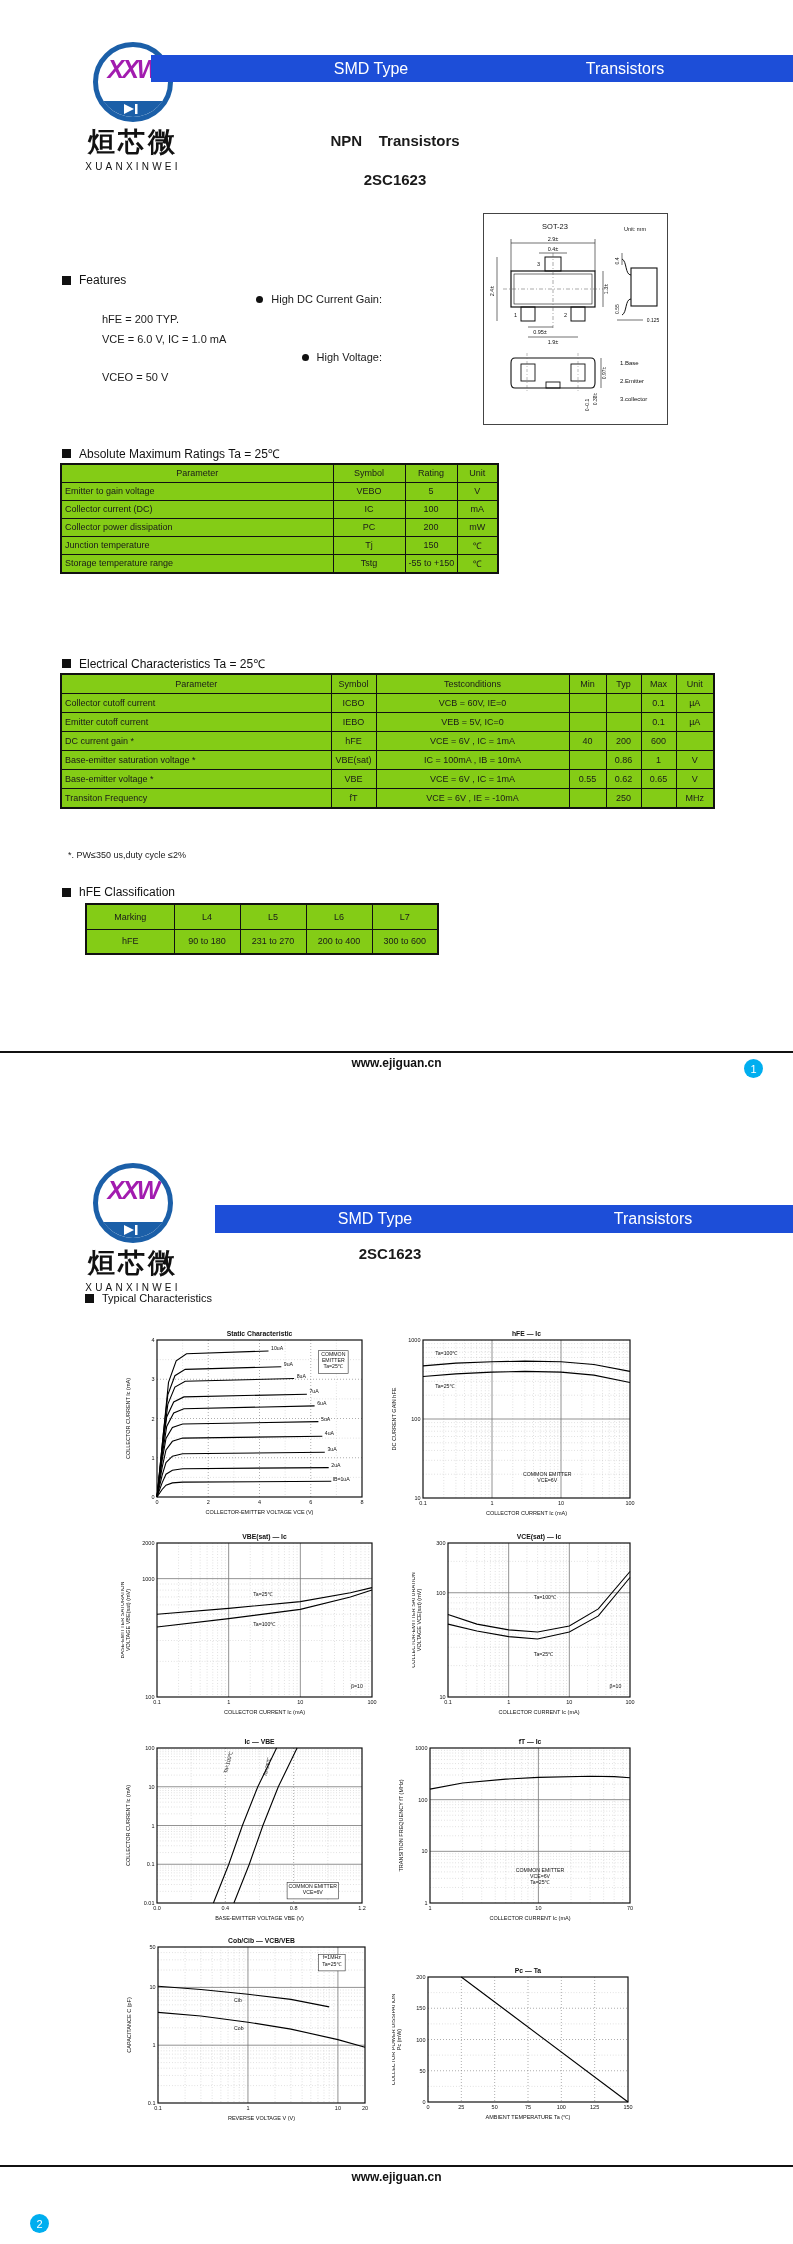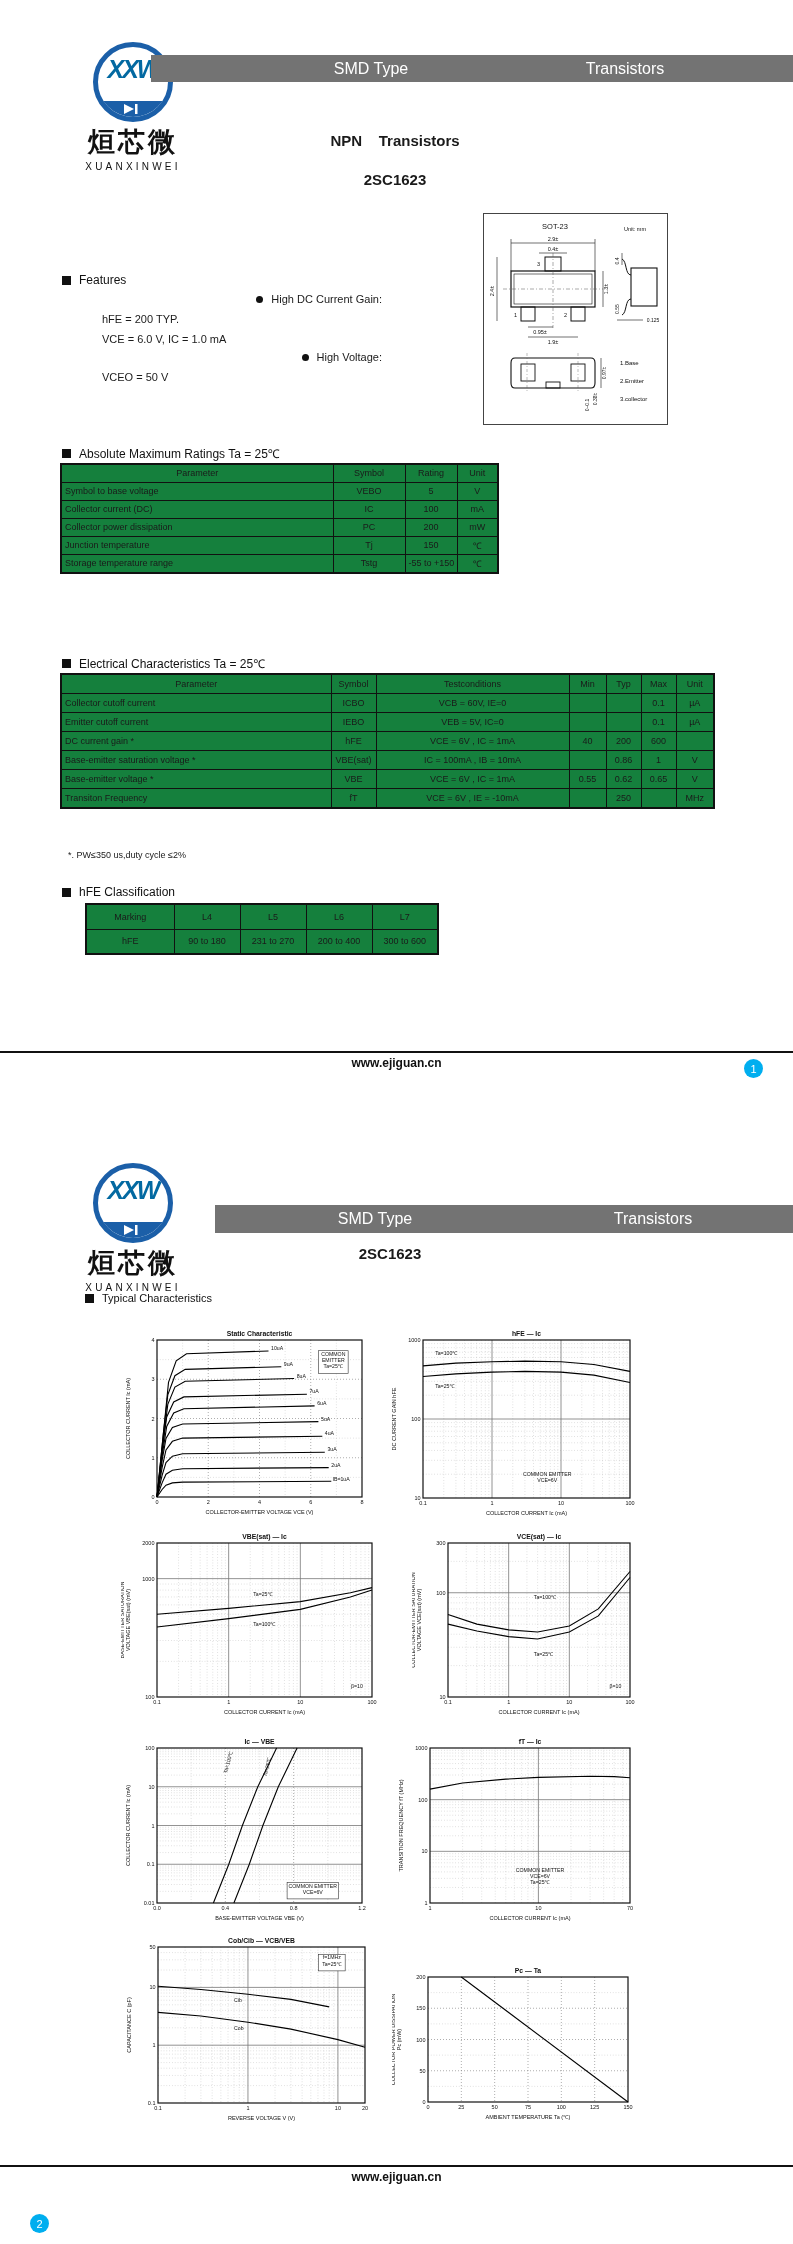--- a/index.html
+++ b/index.html
@@ -3,37 +3,37 @@
 <meta charset="utf-8">
 <style>
   html,body{margin:0;padding:0;background:#e8e8e8;}
   .page{position:relative;width:793px;height:2244px;background:#ffffff;margin:0 auto;
         font-family:"Liberation Sans",sans-serif;color:#1a1a1a;overflow:hidden;}
   .abs{position:absolute;}
   
   .logo{width:130px;text-align:center;}
   .logo-circle{position:relative;width:70px;height:70px;margin:0 auto;border:5px solid #1b5fa8;
                border-radius:50%;background:#fff;overflow:hidden;}
-  .logo-mono{font-size:25px;font-weight:bold;font-style:italic;color:#0369a1;margin-top:8px;letter-spacing:-2px;}
+  .logo-mono{font-size:25px;font-weight:bold;font-style:italic;color:#a21caf;margin-top:8px;letter-spacing:-2px;}
   .logo-band{position:absolute;left:0;bottom:0;width:70px;height:20px;}
   .logo-zh{font-size:27px;font-weight:bold;letter-spacing:3px;color:#111;margin-top:2px;white-space:nowrap;}
   .logo-en{font-size:10px;letter-spacing:3.2px;color:#111;margin-top:1px;white-space:nowrap;}
   
-  .banner{background:#737373;color:#fff;}
+  .banner{background:#1d4ed8;color:#fff;}
   .banner span{position:absolute;top:0;height:100%;display:flex;align-items:center;justify-content:center;
                font-size:16px;}
   .doc-title{font-weight:bold;font-size:15px;text-align:center;white-space:pre;}
   
   .sect{display:flex;align-items:center;font-size:12px;color:#111;}
   .sq{display:inline-block;width:9px;height:9px;background:#111;margin-right:8px;flex:0 0 auto;}
   .bullet{display:inline-block;width:7px;height:7px;border-radius:50%;background:#111;margin-right:8px;flex:0 0 auto;}
   .feat-item{display:flex;align-items:center;font-size:11px;margin-top:6px;justify-content:flex-end;}
   .feat-sub{font-size:11px;margin:8px 0 0 40px;}
   
-  table{border-collapse:collapse;table-layout:fixed;background:#15803d;padding-left:46px;}
+  table{border-collapse:collapse;table-layout:fixed;background:#84cc16;padding-left:46px;}
   .dtable{border:2px solid #111;}
   .dtable th,.dtable td{border:1px solid #111;font-size:9px;font-weight:normal;overflow:hidden;
                         white-space:nowrap;padding:0 3px;}
   .dtable th{text-align:center;}
   .c-left{text-align:left;}
   .c-mid{text-align:center;}
   .tbl-abs tr{height:18.1px;}
   .tbl-elec tr{height:19.1px;}
   .tbl-hfe tr{height:25px;}
   .tbl-hfe td{text-align:center;}
@@ -162,21 +162,21 @@
       <thead>
         <tr>
           <th>Parameter</th>
           <th>Symbol</th>
           <th>Rating</th>
           <th>Unit</th>
         </tr>
       </thead>
       <tbody>
         <tr>
-          <td class="c-left">Symbol to base voltage</td>
+          <td class="c-left">Emitter to gain voltage</td>
           <td class="c-mid">VEBO</td>
           <td class="c-mid">5</td>
           <td class="c-mid">V</td>
         </tr>
         <tr>
           <td class="c-left">Collector current (DC)</td>
           <td class="c-mid">IC</td>
           <td class="c-mid">100</td>
           <td class="c-mid">mA</td>
         </tr>

